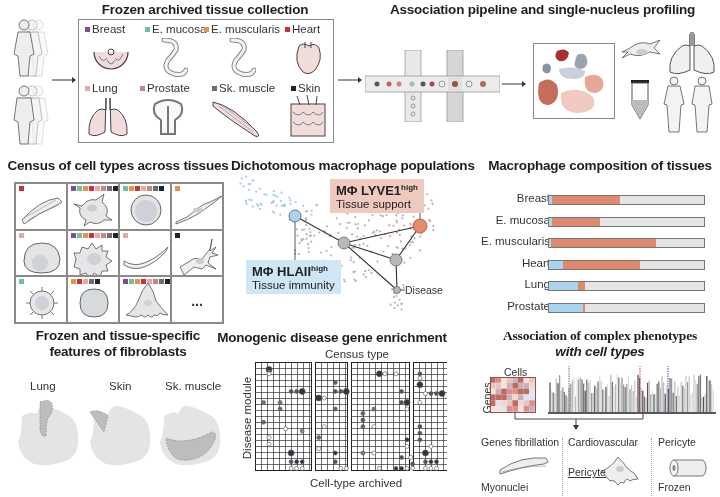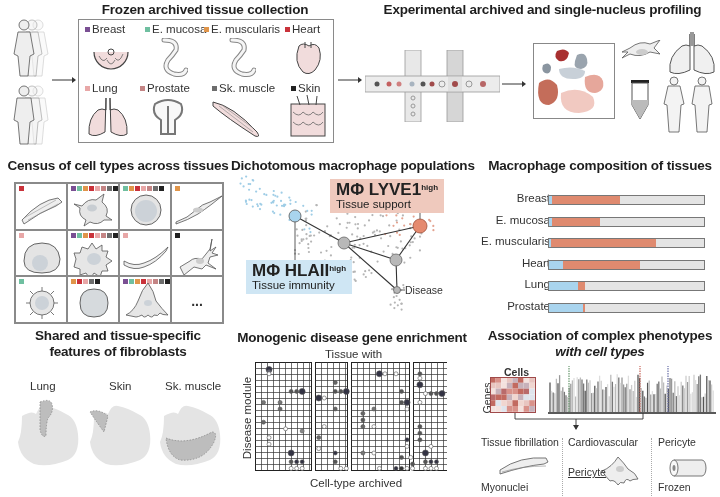--- a/index.html
+++ b/index.html
@@ -12,21 +12,21 @@
   .tissue-box { position:absolute; left:78px; top:19px; width:254px; height:122px; border:1px solid #8a8a8a; background:#fff; }
   .census-grid { position:absolute; left:14px; top:182px; width:208px; height:140px; border:1px solid #8a8a8a; display:grid; grid-template-columns:repeat(4,1fr); grid-template-rows:repeat(3,1fr); }
   .census-cell { border:1px solid #8a8a8a; position:relative; overflow:hidden; }
   .sqrow { position:absolute; left:3px; top:2px; display:flex; gap:1px; }
   .sqrow span { width:5px; height:5px; display:block; }
   .bar-row { position:absolute; left:470px; width:250px; height:14px; }
   .bar-label { position:absolute; right:170px; top:-1px; font-size:11.5px; color:#333; text-align:right; white-space:nowrap; }
   .bar-track { position:absolute; left:78px; top:2px; width:157px; height:10px; background:#e4e4e4; border:1px solid #777; box-sizing:border-box; overflow:hidden; }
   .bar-seg { position:absolute; top:0; height:100%; }
   .callout { position:absolute; padding:2px 6px; font-size:11.5px; line-height:13px; }
-  .callout b { font-size:17px; }
+  .callout b { font-size:13px; }
   .callout sup { font-size:8px; font-weight:bold; }
 </style>
 </head>
 <body>
 
 <div class="title" style="left:78px; top:2px; width:254px;">Frozen archived tissue collection</div>
 
 <svg class="abs" style="left:8px; top:18px;" width="50" height="128" viewBox="0 0 50 128">
   <g fill="#eee" stroke="#555" stroke-width="0.8">
     <g opacity="0.25" transform="translate(14,0)">
@@ -104,21 +104,21 @@
       <path d="M4 18 q6 6 10 0 q6 6 10 0 q6 6 10 0 M4 28 q6 6 10 0 q6 6 10 0 q6 6 10 0" fill="none" stroke="#666" stroke-width="0.8"></path>
       <path d="M8 2 l3 9 M18 1 l2 10 M28 2 l-1 9" stroke="#444" stroke-width="1"></path>
     </svg>
 </div>
 
 <svg class="abs" style="left:338px; top:76px;" width="24" height="8">
     <line x1="0" y1="4" x2="20" y2="4" stroke="#333" stroke-width="1"></line>
     <polygon points="20,1 24,4 20,7" fill="#333"></polygon>
   </svg>
 
-<div class="title" style="left:370px; top:2px; width:345px;">Experimental  archived and single-nucleus profiling</div>
+<div class="title" style="left:370px; top:2px; width:345px;">Association  pipeline and single-nucleus profiling</div>
 
 <svg class="abs" style="left:365px; top:50px;" width="135" height="72">
   <rect x="40" y="0" width="16" height="72" fill="#e8e8e8" stroke="#999" stroke-width="0.8"></rect>
   <rect x="82" y="0" width="16" height="72" fill="#d6d6d6" stroke="#999" stroke-width="0.8"></rect>
   <rect x="0" y="26" width="135" height="16" fill="#ececec" stroke="#999" stroke-width="0.8"></rect>
   <rect x="41" y="27" width="14" height="14" fill="#ececec"></rect>
     <rect x="83" y="27" width="14" height="14" fill="#e0e0e0"></rect>
   <g>
     <circle cx="12" cy="34" r="2.5" fill="#555"></circle>
       <circle cx="24" cy="34" r="2.5" fill="#c46060"></circle>
@@ -658,42 +658,42 @@
     <div class="bar-row" style="top: 300.5px;">
       <div class="bar-label">Prostate</div>
       <div class="bar-track">
         <div class="bar-seg" style="left: 0%; width: 22%; background: rgb(169, 212, 238); border-right: 1px solid rgb(255, 255, 255);"></div>
         <div class="bar-seg" style="left: 22%; width: 1%; background: rgb(223, 138, 111); border-right: 1px solid rgb(255, 255, 255);"></div>
         <div class="bar-seg" style="left: 23%; width: 77%; background: rgb(228, 228, 228);"></div>
       </div>
     </div>
   </div>
 
-<div class="title" style="left:4px; top:328px; width:228px;">Shared and tissue-specific</div>
+<div class="title" style="left:4px; top:328px; width:228px;">Frozen and tissue-specific</div>
 <div class="title" style="left:4px; top:344px; width:228px;">features of fibroblasts</div>
 <div class="lbl" style="left:30px; top:380px;">Lung</div>
 <div class="lbl" style="left:109px; top:380px;">Skin</div>
 <div class="lbl" style="left:165px; top:380px;">Sk. muscle</div>
 <svg class="abs" style="left:14px; top:398px;" width="215" height="70">
   <g>
     <path d="M8 18 q10-6 14-2 q4-10 10-8 q10 2 20 8 q10 4 12 20 q2 20 -10 26 q-20 8 -34 4 q-14 -6 -16 -22 q4-8 4-26z" fill="#e4e4e4"></path>
     <path d="M26 4 q10-4 12 2 q2 8 -4 14 q-2 6 -2 18 q-4 2 -6-6 q0-14 0-28z" fill="#bdbdbd" stroke="#888" stroke-dasharray="1.5,1.5" stroke-width="0.8"></path>
   </g>
   <g transform="translate(72,0)">
     <path d="M8 18 q10-6 14-2 q4-10 10-8 q10 2 20 8 q10 4 12 20 q2 20 -10 26 q-20 8 -34 4 q-14 -6 -16 -22 q4-8 4-26z" fill="#e4e4e4"></path>
     <path d="M4 14 q8-4 18 4 q-2 8 -4 16 q-6-8 -14-20z" fill="#bdbdbd" stroke="#888" stroke-dasharray="1.5,1.5" stroke-width="0.8"></path>
   </g>
   <g transform="translate(142,0)">
     <path d="M8 18 q10-6 14-2 q4-10 10-8 q10 2 20 8 q10 4 12 20 q2 20 -10 26 q-20 8 -34 4 q-14 -6 -16 -22 q4-8 4-26z" fill="#e4e4e4"></path>
     <path d="M10 40 q20 8 46 -6 q6 0 2 10 q-10 20 -34 18 q-12 -4 -14-22z" fill="#bdbdbd" stroke="#888" stroke-dasharray="1.5,1.5" stroke-width="0.8"></path>
   </g>
 </svg>
 
-<div class="title" style="left:237px; top:330px; width:230px;text-align:center;">Monogenic disease gene enrichment</div>
-<div class="lbl" style="left:325px; top:348px;">Tissue with</div>
+<div class="title" style="left:217px; top:330px; width:230px;text-align:center;">Monogenic disease gene enrichment</div>
+<div class="lbl" style="left:325px; top:348px;">Census type</div>
 <div class="lbl" style="left:206px; top:412px; transform:rotate(-90deg); transform-origin:center;">Disease module</div>
 <div class="lbl" style="left:310px; top:477px;">Cell-type archived</div>
 <svg class="abs" id="mono-svg" style="left:255px; top:362px;" width="192" height="112">
     <g>
       <rect x="0.5" y="0.5" width="56" height="108" fill="#fff" stroke="#222" stroke-width="1"></rect>
       <line x1="6.5" y1="0" x2="6.5" y2="108" stroke="#333" stroke-width="0.7"></line>
       <line x1="12.5" y1="0" x2="12.5" y2="108" stroke="#333" stroke-width="0.7"></line>
       <line x1="18.5" y1="0" x2="18.5" y2="108" stroke="#333" stroke-width="0.7"></line>
       <line x1="24.5" y1="0" x2="24.5" y2="108" stroke="#333" stroke-width="0.7"></line>
       <line x1="30.5" y1="0" x2="30.5" y2="108" stroke="#333" stroke-width="0.7"></line>
@@ -873,23 +873,23 @@
       <circle cx="170.44" cy="99.80000000000001" r="2" fill="#555" stroke="#555" stroke-width="0.6"></circle>
       <circle cx="175.96" cy="99.80000000000001" r="2" fill="#334" stroke="#555" stroke-width="0.6"></circle>
       <circle cx="181.48000000000002" cy="99.80000000000001" r="2" fill="#334" stroke="#555" stroke-width="0.6"></circle>
       <circle cx="170.44" cy="106.4" r="2" fill="#fff" stroke="#555" stroke-width="0.6"></circle>
       <circle cx="175.96" cy="106.4" r="2" fill="#fff" stroke="#555" stroke-width="0.6"></circle>
       <circle cx="181.48000000000002" cy="106.4" r="2" fill="#fff" stroke="#555" stroke-width="0.6"></circle>
       <circle cx="155.72" cy="95.4" r="2" fill="#fff" stroke="#555" stroke-width="0.6"></circle>
     </g>
   </svg>
 
-<div class="title" style="left:480px; top:328px; width:240px;">Association of complex phenotypes</div>
+<div class="title" style="left:480px; top:328px; width:240px;font-family:Liberation Serif, serif;">Association of complex phenotypes</div>
 <div class="title" style="left:480px; top:344px; width:240px;font-style:italic;">with cell types</div>
-<div class="lbl sm" style="left:504px; top:366px;font-weight:bold;">Cells</div>
+<div class="lbl sm" style="left:504px; top:366px;">Cells</div>
 <div class="lbl sm" style="left:472px; top:392px; transform:rotate(-90deg);">Genes</div>
 <svg class="abs" id="heatmap-svg" style="left:490px; top:377px;" width="46" height="36">
     <rect x="0" y="0" width="5.6" height="5.8" fill="#c26a60"></rect>
     <rect x="5.6" y="0" width="5.6" height="5.8" fill="#d9928a"></rect>
     <rect x="11.2" y="0" width="5.6" height="5.8" fill="#f4e2de"></rect>
     <rect x="16.799999999999997" y="0" width="5.6" height="5.8" fill="#e8c5c0"></rect>
     <rect x="22.4" y="0" width="5.6" height="5.8" fill="#c7b1ba"></rect>
     <rect x="28" y="0" width="5.6" height="5.8" fill="#c26a60"></rect>
     <rect x="33.599999999999994" y="0" width="5.6" height="5.8" fill="#f4e2de"></rect>
     <rect x="39.199999999999996" y="0" width="5.6" height="5.8" fill="#e8c5c0"></rect>
@@ -1041,21 +1041,21 @@
     <line x1="165.19999999999968" y1="50" x2="165.19999999999968" y2="28.403703703703705" stroke="#ddd" stroke-width="1.3"></line>
     <line x1="21" y1="50" x2="21" y2="4" stroke="#6a9a70" stroke-width="1.2" stroke-dasharray="1.5,1"></line>
     <line x1="92" y1="50" x2="92" y2="4" stroke="#c8665a" stroke-width="1.2" stroke-dasharray="1.5,1"></line>
     <line x1="120" y1="50" x2="120" y2="4" stroke="#6a70a8" stroke-width="1.2" stroke-dasharray="1.5,1"></line>
     <line x1="0" y1="51" x2="168" y2="51" stroke="#222" stroke-width="1.4"></line>
   </svg>
 <svg class="abs" style="left:514px; top:413px;" width="132" height="18">
   <path d="M1 0 v6 h128 v-6 M62 6 v10" fill="none" stroke="#333" stroke-width="0.9"></path>
     <polygon points="59,12 62,17 65,12" fill="#333"></polygon>
 </svg>
-<div class="lbl sm" style="left:481px; top:436px;">Tissue fibrillation</div>
+<div class="lbl sm" style="left:481px; top:436px;">Genes fibrillation</div>
 <div class="lbl sm" style="left:568px; top:436px;">Cardiovascular</div>
 <div class="lbl sm" style="left:658px; top:436px;">Pericyte</div>
 <div class="abs" style="left:562px; top:438px; height:58px; border-left:1px dotted #aaa;"></div>
 <div class="abs" style="left:651px; top:438px; height:58px; border-left:1px dotted #aaa;"></div>
 <svg class="abs" style="left:498px; top:456px;" width="52" height="20">
     <path d="M2 14 q20-14 46-12 l2 4 -4 2 q-20 2 -44 10z" fill="#eee" stroke="#555" stroke-width="0.8"></path>
     <path d="M4 16 q20 -6 44 -6" stroke="#888" stroke-width="0.6" fill="none"></path>
   </svg>
 <svg class="abs" style="left:600px; top:455px;" width="40" height="30">
     <path d="M2 16 q10-4 16-14 q6 6 10 12 q8 4 10 10 q-6 0 -8 2 q-4 -4 -6 2 q-4 -2 -6 2 q-4-6 -8-4 q-4-4 -8-10z" fill="#eee" stroke="#555" stroke-width="0.8"></path>

